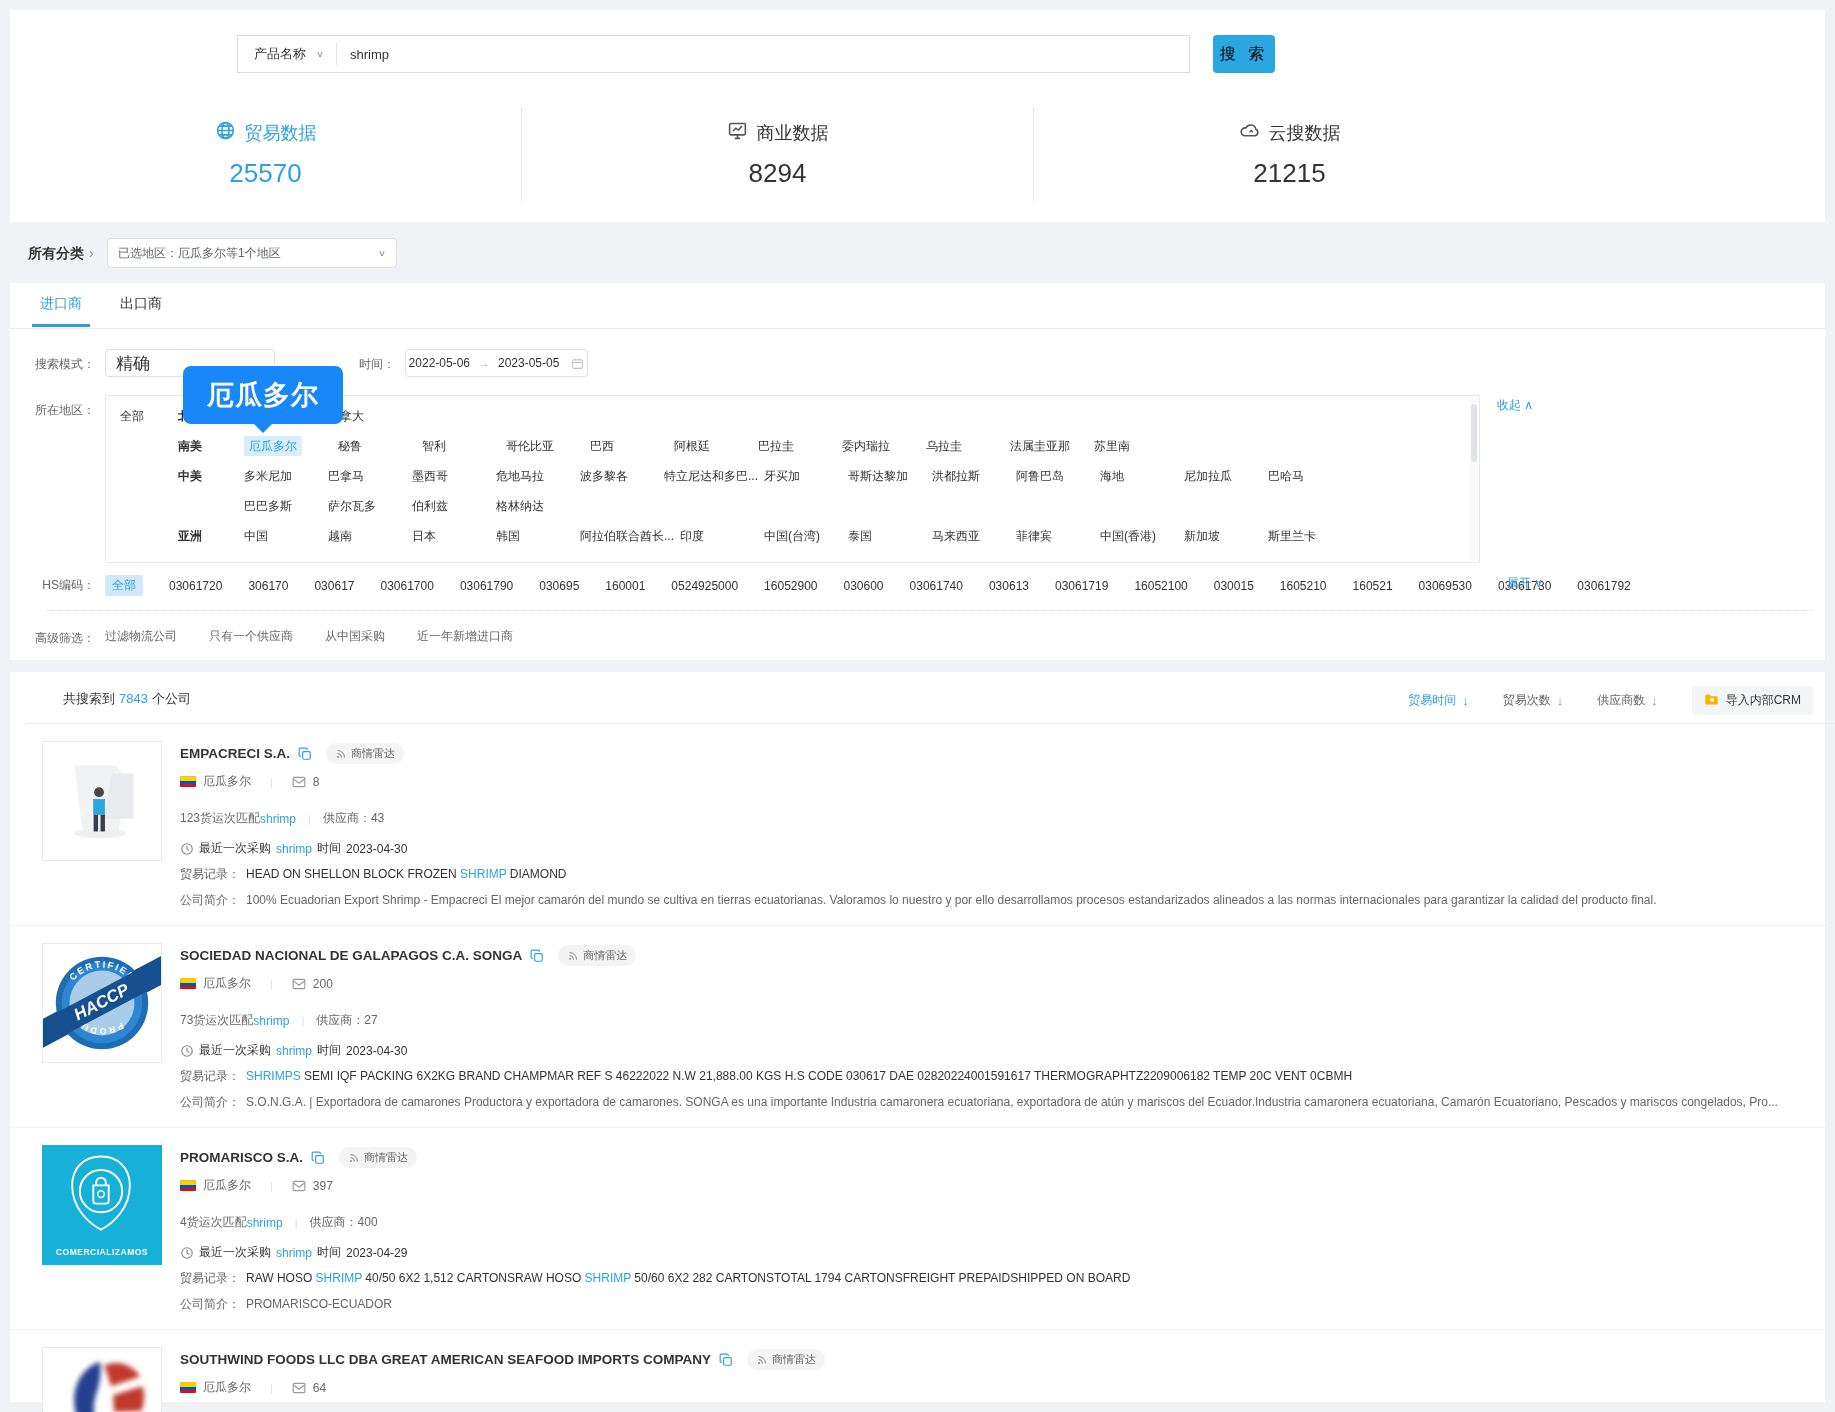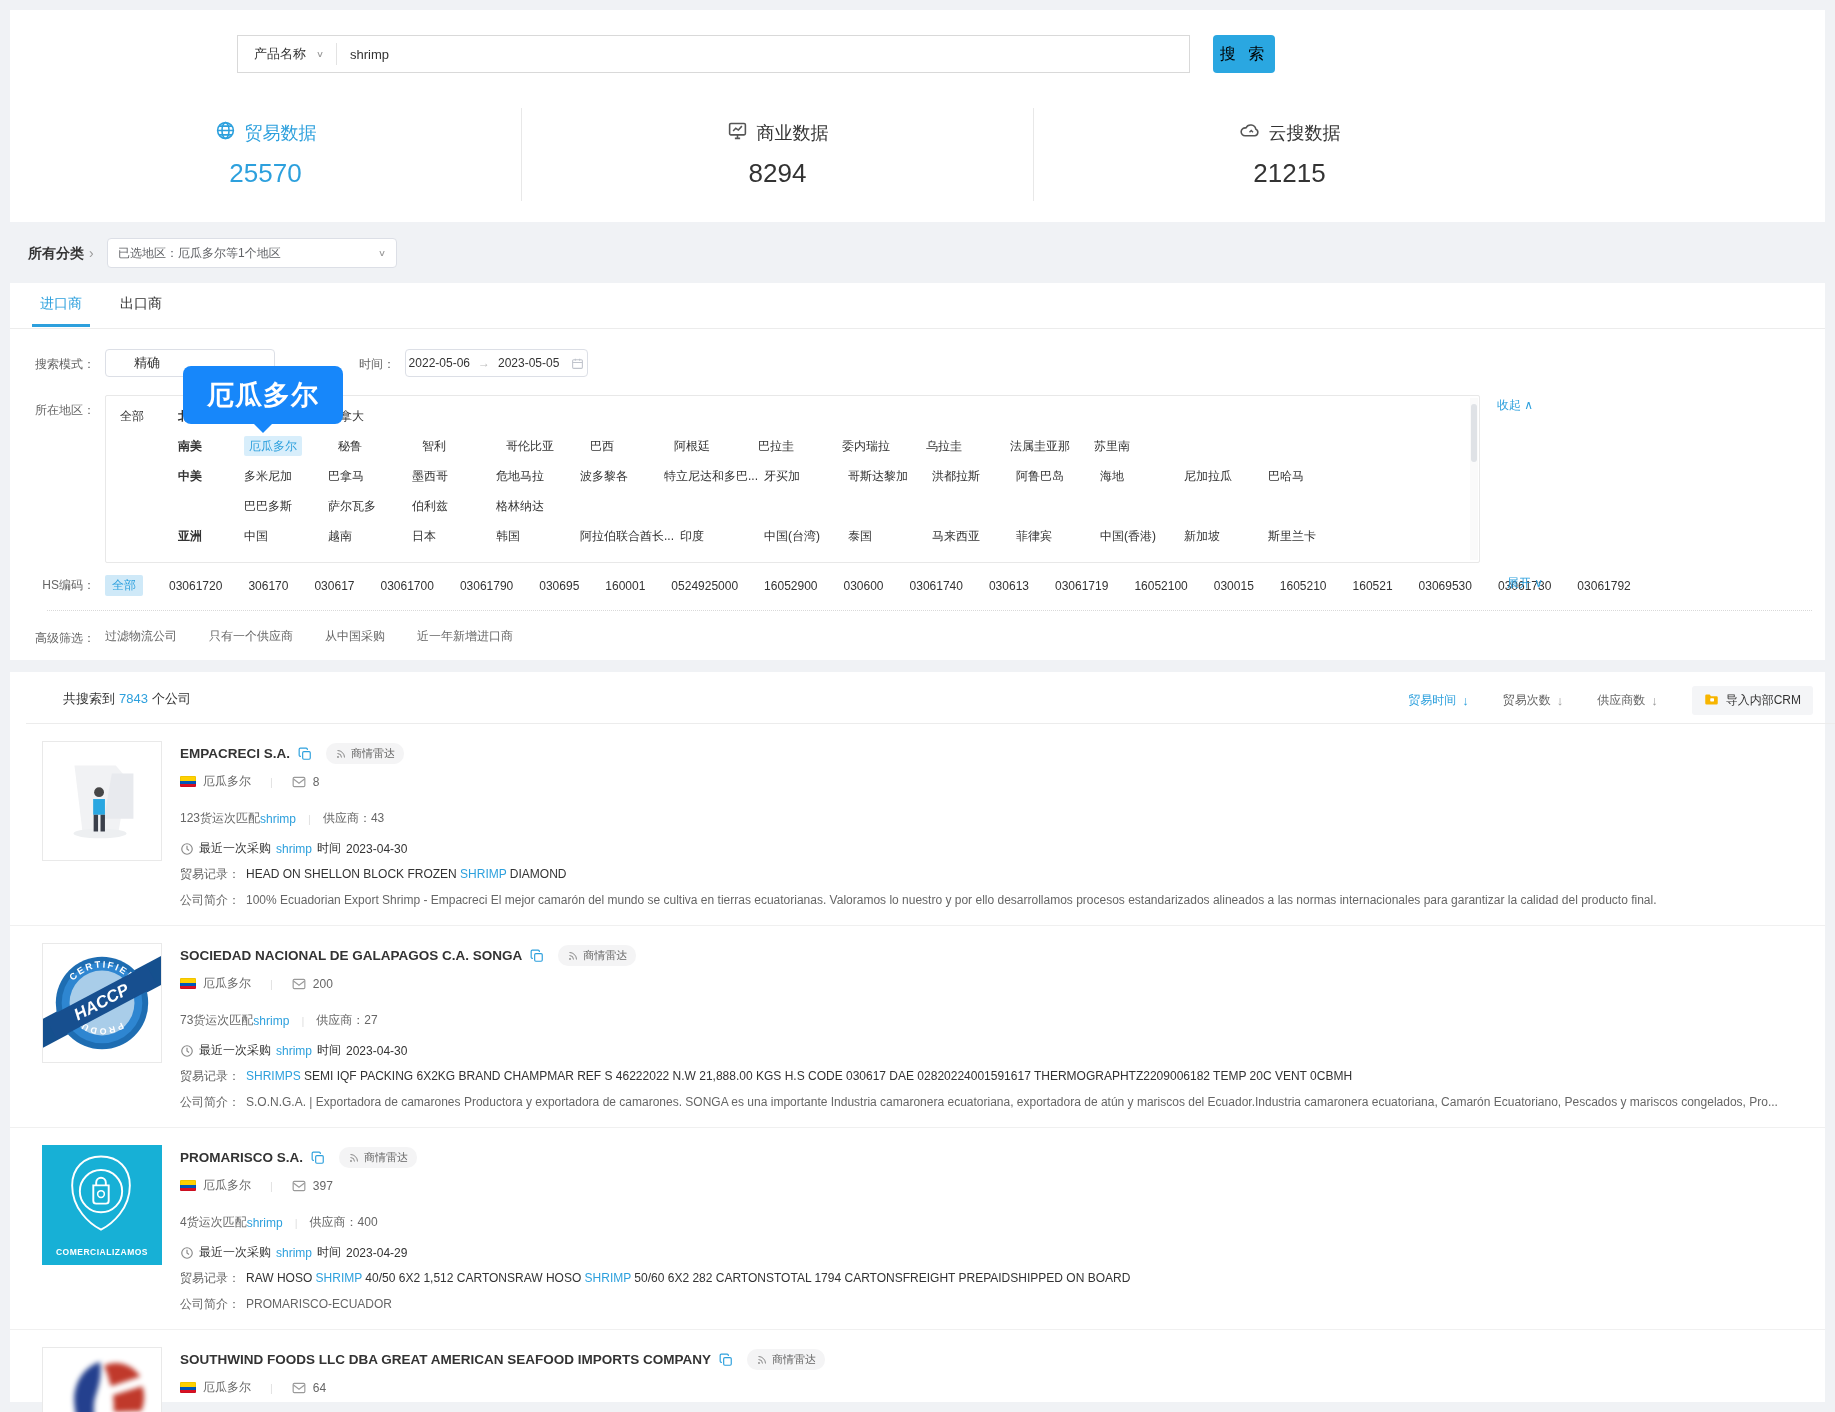--- a/index.html
+++ b/index.html
@@ -33,21 +33,21 @@
   .region-select{position:absolute;left:107px;top:238px;width:290px;height:30px;background:#fff;border:1px solid #dcdfe6;border-radius:4px;box-sizing:border-box;display:flex;align-items:center;justify-content:space-between;padding:0 10px;font-size:12px;color:#606266;cursor:pointer;}
 
   
   #filter-panel{top:283px;height:377px;}
   .tabs{position:absolute;left:30px;top:12px;display:flex;gap:38px;font-size:14px;}
   .tab{padding-bottom:14px;cursor:pointer;color:#333;position:relative;}
   .tab.active{color:#2da0dd;}
   .tab.active::after{content:"";position:absolute;left:-8px;right:-8px;bottom:0;height:3px;background:#2da0dd;}
   .tabs-line{position:absolute;left:0;top:45px;width:100%;height:1px;background:#ececec;}
   .flabel{position:absolute;width:85px;text-align:right;font-size:12px;color:#666;}
-  .mode-box{position:absolute;left:95px;top:66px;width:170px;height:28px;border:1px solid #dcdfe6;border-radius:4px;box-sizing:border-box;display:flex;align-items:center;padding:0 28px;font-size:13px;color:#333;background:#fff;cursor:pointer;}
+  .mode-box{position:absolute;left:95px;top:66px;width:170px;height:28px;border:1px solid #dcdfe6;border-radius:4px;box-sizing:border-box;display:flex;align-items:center;padding:0 10px;font-size:17px;color:#333;background:#fff;cursor:pointer;}
   .time-label{left:300px;top:73px;}
   .date-box{position:absolute;left:395px;top:66px;width:183px;height:28px;border:1px solid #dcdfe6;border-radius:4px;box-sizing:border-box;display:flex;align-items:center;justify-content:center;gap:8px;font-size:12px;color:#333;background:#fff;cursor:pointer;}
   .date-box .ar{color:#bbb;}
   .tooltip{position:absolute;left:173px;top:83px;width:160px;height:58px;background:#1787fa;border-radius:8px;color:#fff;font-size:27px;font-weight:bold;display:flex;align-items:center;justify-content:center;z-index:5;letter-spacing:1px;}
   .tooltip::after{content:"";position:absolute;left:50%;bottom:-9px;margin-left:-9px;border:9px solid transparent;border-top-color:#1787fa;border-bottom:0;}
   .region-box{position:absolute;left:95px;top:112px;width:1375px;height:168px;border:1px solid #e8e8e8;border-radius:2px;box-sizing:border-box;padding:10px 20px 0 14px;overflow:hidden;}
   .rscroll-track{position:absolute;right:1px;top:2px;bottom:2px;width:8px;background:#fafafa;}
   .rscroll{position:absolute;right:2px;top:8px;width:6px;height:58px;background:#dfe2e6;border-radius:3px;}
   .rrow{display:flex;align-items:flex-start;height:30px;line-height:20px;font-size:12px;}
   .rlead{width:58px;flex:0 0 58px;color:#333;cursor:pointer;}

